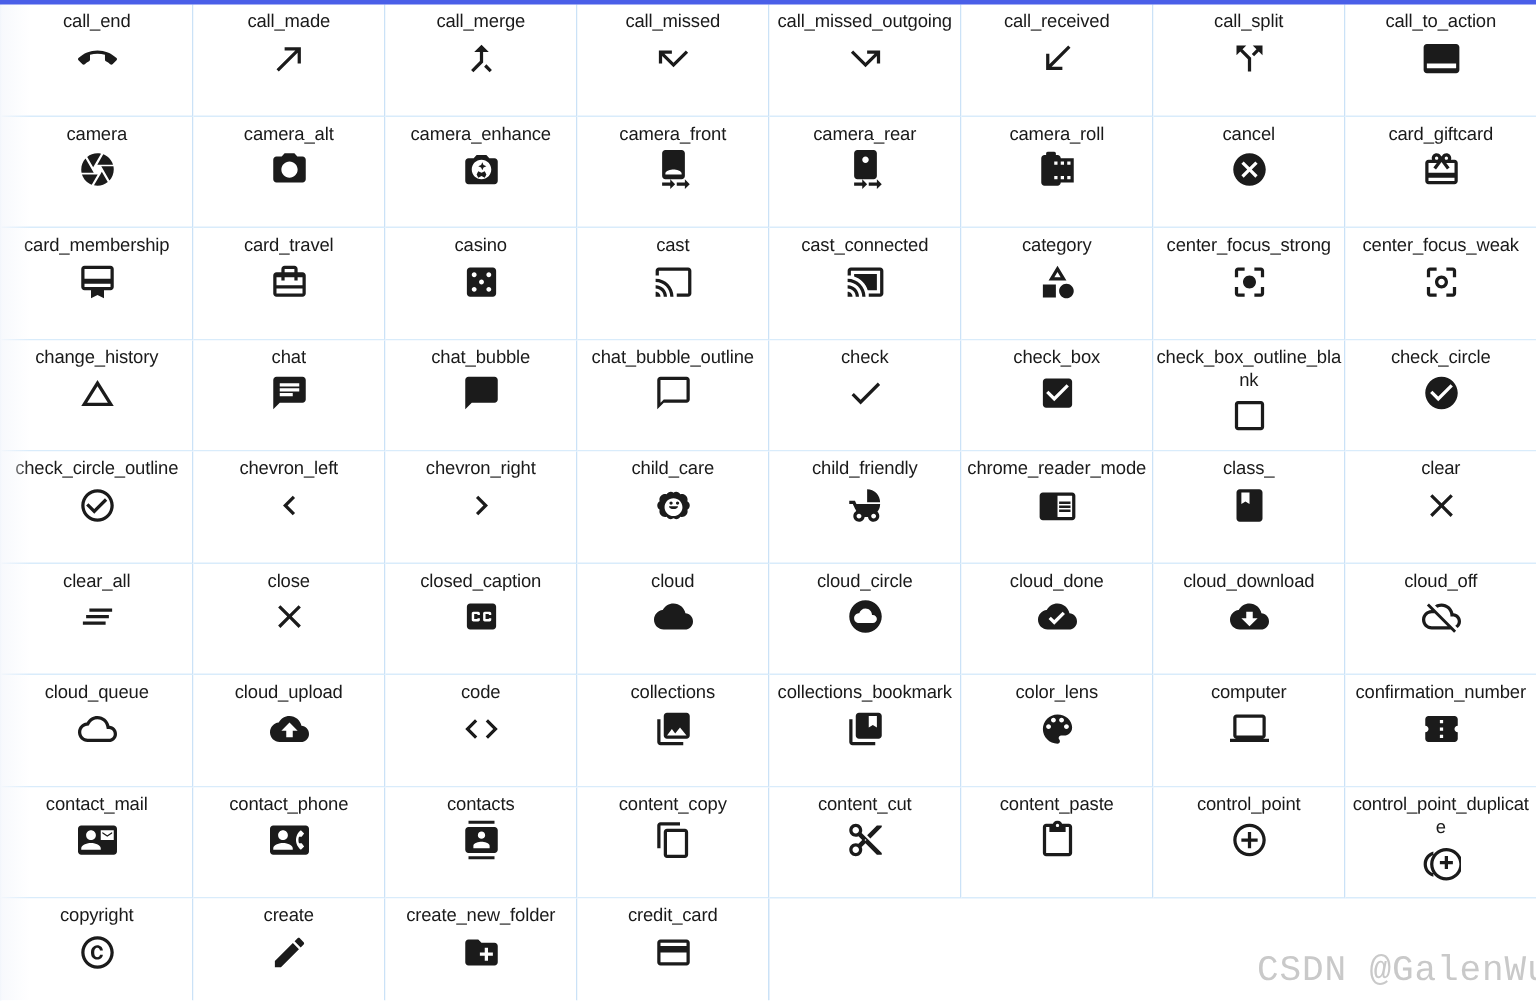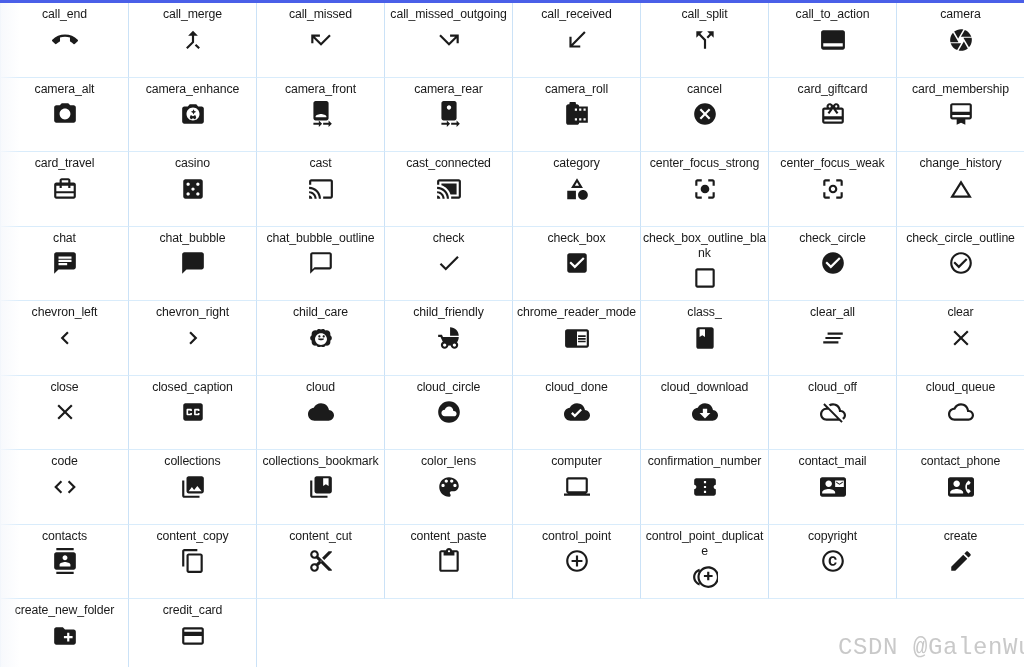--- a/index.html
+++ b/index.html
@@ -130,20 +130,26 @@
   </div>
 
   <div id="grid">
       <div class="cell">
         <span class="cell-label">call_end</span>
         <span class="cell-icon"><svg width="26" height="26" viewBox="0 0 24 24" aria-hidden="true">
             <path d="M12 9c-1.6 0-3.15.25-4.6.72v3.1c0 .39-.23.74-.56.9-.98.49-1.87 1.12-2.66 1.85-.18.18-.43.28-.7.28-.28 0-.53-.11-.71-.29L.29 13.08c-.18-.17-.29-.42-.29-.7 0-.28.11-.53.29-.71C3.34 8.78 7.46 7 12 7s8.66 1.78 11.71 4.67c.18.18.29.43.29.71 0 .28-.11.53-.29.71l-2.48 2.48c-.18.18-.43.29-.71.29-.27 0-.52-.11-.7-.28-.79-.74-1.69-1.36-2.67-1.85-.33-.16-.56-.5-.56-.9v-3.1C15.15 9.25 13.6 9 12 9z"></path>
           </svg></span>
       </div>
       <div class="cell">
+        <span class="cell-label">call_made</span>
+        <span class="cell-icon"><svg width="26" height="26" viewBox="0 0 24 24" aria-hidden="true">
+            <path d="M9 5v2h6.59L4 18.59 5.41 20 17 8.41V15h2V5z"></path>
+          </svg></span>
+      </div>
+      <div class="cell">
         <span class="cell-label">call_merge</span>
         <span class="cell-icon"><svg width="26" height="26" viewBox="0 0 24 24" aria-hidden="true">
             <path d="M17 20.41L18.41 19 15 15.59 13.59 17 17 20.41zM7.5 8H11v5.59L5.59 19 7 20.41l6-6V8h3.5L12 3.5 7.5 8z"></path>
           </svg></span>
       </div>
       <div class="cell">
         <span class="cell-label">call_missed</span>
         <span class="cell-icon"><svg width="26" height="26" viewBox="0 0 24 24" aria-hidden="true">
             <path d="M19.59 7L12 14.59 6.41 9H11V7H3v8h2v-4.59l7 7 9-9L19.59 7z"></path>
           </svg></span>
@@ -352,38 +358,38 @@
             <path d="M13 12h7v1.5h-7zm0-2.5h7V11h-7zm0 5h7V16h-7zM21 4H3c-1.1 0-2 .9-2 2v13c0 1.1.9 2 2 2h18c1.1 0 2-.9 2-2V6c0-1.1-.9-2-2-2zm0 15h-9V6h9v13z"></path>
           </svg></span>
       </div>
       <div class="cell">
         <span class="cell-label">class_</span>
         <span class="cell-icon"><svg width="26" height="26" viewBox="0 0 24 24" aria-hidden="true">
             <path d="M18 2H6c-1.1 0-2 .9-2 2v16c0 1.1.9 2 2 2h12c1.1 0 2-.9 2-2V4c0-1.1-.9-2-2-2zm-6 9l-2.5-1.5L7 11V4h5v7z"></path>
           </svg></span>
       </div>
       <div class="cell">
+        <span class="cell-label">clear</span>
+        <span class="cell-icon"><svg width="26" height="26" viewBox="0 0 24 24" aria-hidden="true">
+            <path d="M19 6.41L17.59 5 12 10.59 6.41 5 5 6.41 10.59 12 5 17.59 6.41 19 12 13.41 17.59 19 19 17.59 13.41 12z"></path>
+          </svg></span>
+      </div>
+      <div class="cell">
         <span class="cell-label">clear_all</span>
         <span class="cell-icon"><svg width="26" height="26" viewBox="0 0 24 24" aria-hidden="true">
             <path d="M5 13h14v-2H5v2zm-2 4h14v-2H3v2zM7 7v2h14V7H7z"></path>
           </svg></span>
       </div>
       <div class="cell">
-        <span class="cell-label">clear</span>
+        <span class="cell-label">close</span>
         <span class="cell-icon"><svg width="26" height="26" viewBox="0 0 24 24" aria-hidden="true">
             <path d="M19 6.41L17.59 5 12 10.59 6.41 5 5 6.41 10.59 12 5 17.59 6.41 19 12 13.41 17.59 19 19 17.59 13.41 12z"></path>
           </svg></span>
       </div>
       <div class="cell">
-        <span class="cell-label">close</span>
-        <span class="cell-icon"><svg width="26" height="26" viewBox="0 0 24 24" aria-hidden="true">
-            <path d="M19 6.41L17.59 5 12 10.59 6.41 5 5 6.41 10.59 12 5 17.59 6.41 19 12 13.41 17.59 19 19 17.59 13.41 12z"></path>
-          </svg></span>
-      </div>
-      <div class="cell">
         <span class="cell-label">closed_caption</span>
         <span class="cell-icon"><svg width="26" height="26" viewBox="0 0 24 24" aria-hidden="true">
             <path d="M19 4H5c-1.11 0-2 .9-2 2v12c0 1.1.89 2 2 2h14c1.1 0 2-.9 2-2V6c0-1.1-.89-2-2-2zm-8 7H9.5v-.5h-2v3h2V13H11v1c0 .55-.45 1-1 1H7c-.55 0-1-.45-1-1v-4c0-.55.45-1 1-1h3c.55 0 1 .45 1 1v1zm7 0h-1.5v-.5h-2v3h2V13H18v1c0 .55-.45 1-1 1h-3c-.55 0-1-.45-1-1v-4c0-.55.45-1 1-1h3c.55 0 1 .45 1 1v1z"></path>
           </svg></span>
       </div>
       <div class="cell">
         <span class="cell-label">cloud</span>
         <span class="cell-icon"><svg width="26" height="26" viewBox="0 0 24 24" aria-hidden="true">
             <path d="M19.35 10.04C18.67 6.59 15.64 4 12 4 9.11 4 6.6 5.64 5.35 8.04 2.34 8.36 0 10.91 0 14c0 3.31 2.69 6 6 6h13c2.76 0 5-2.24 5-5 0-2.64-2.05-4.78-4.65-4.96z"></path>
           </svg></span>
@@ -409,20 +415,26 @@
       <div class="cell">
         <span class="cell-label">cloud_off</span>
         <span class="cell-icon"><svg width="26" height="26" viewBox="0 0 24 24" aria-hidden="true">
             <path d="M19.35 10.04C18.67 6.59 15.64 4 12 4c-1.48 0-2.85.43-4.01 1.17l1.46 1.46C10.21 6.23 11.08 6 12 6c3.04 0 5.5 2.46 5.5 5.5v.5H19c1.66 0 3 1.34 3 3 0 1.13-.64 2.11-1.56 2.62l1.45 1.45C23.16 18.16 24 16.68 24 15c0-2.64-2.05-4.78-4.65-4.96zM3 5.27l2.75 2.74C2.56 8.15 0 10.77 0 14c0 3.31 2.69 6 6 6h11.73l2 2L21 20.73 4.27 4 3 5.27zM7.73 10l8 8H6c-2.21 0-4-1.79-4-4s1.79-4 4-4h1.73z"></path>
           </svg></span>
       </div>
       <div class="cell">
         <span class="cell-label">cloud_queue</span>
         <span class="cell-icon"><svg width="26" height="26" viewBox="0 0 24 24" aria-hidden="true">
             <path d="M19.35 10.04C18.67 6.59 15.64 4 12 4 9.11 4 6.6 5.64 5.35 8.04 2.34 8.36 0 10.91 0 14c0 3.31 2.69 6 6 6h13c2.76 0 5-2.24 5-5 0-2.64-2.05-4.78-4.65-4.96zM19 18H6c-2.21 0-4-1.79-4-4 0-2.05 1.53-3.76 3.56-3.97l1.07-.11.5-.95C8.08 7.14 9.94 6 12 6c2.62 0 4.88 1.86 5.39 4.43l.3 1.5 1.53.11c1.56.1 2.78 1.41 2.78 2.96 0 1.65-1.35 3-3 3z"></path>
+          </svg></span>
+      </div>
+      <div class="cell">
+        <span class="cell-label">cloud_upload</span>
+        <span class="cell-icon"><svg width="26" height="26" viewBox="0 0 24 24" aria-hidden="true">
+            <path d="M19.35 10.04C18.67 6.59 15.64 4 12 4 9.11 4 6.6 5.64 5.35 8.04 2.34 8.36 0 10.91 0 14c0 3.31 2.69 6 6 6h13c2.76 0 5-2.24 5-5 0-2.64-2.05-4.78-4.65-4.96zM14 13v4h-4v-4H7l5-5 5 5h-3z"></path>
           </svg></span>
       </div>
       <div class="cell">
         <span class="cell-label">code</span>
         <span class="cell-icon"><svg width="26" height="26" viewBox="0 0 24 24" aria-hidden="true">
             <path d="M9.4 16.6L4.8 12l4.6-4.6L8 6l-6 6 6 6 1.4-1.4zm5.2 0l4.6-4.6-4.6-4.6L16 6l6 6-6 6-1.4-1.4z"></path>
           </svg></span>
       </div>
       <div class="cell">
         <span class="cell-label">collections</span>

